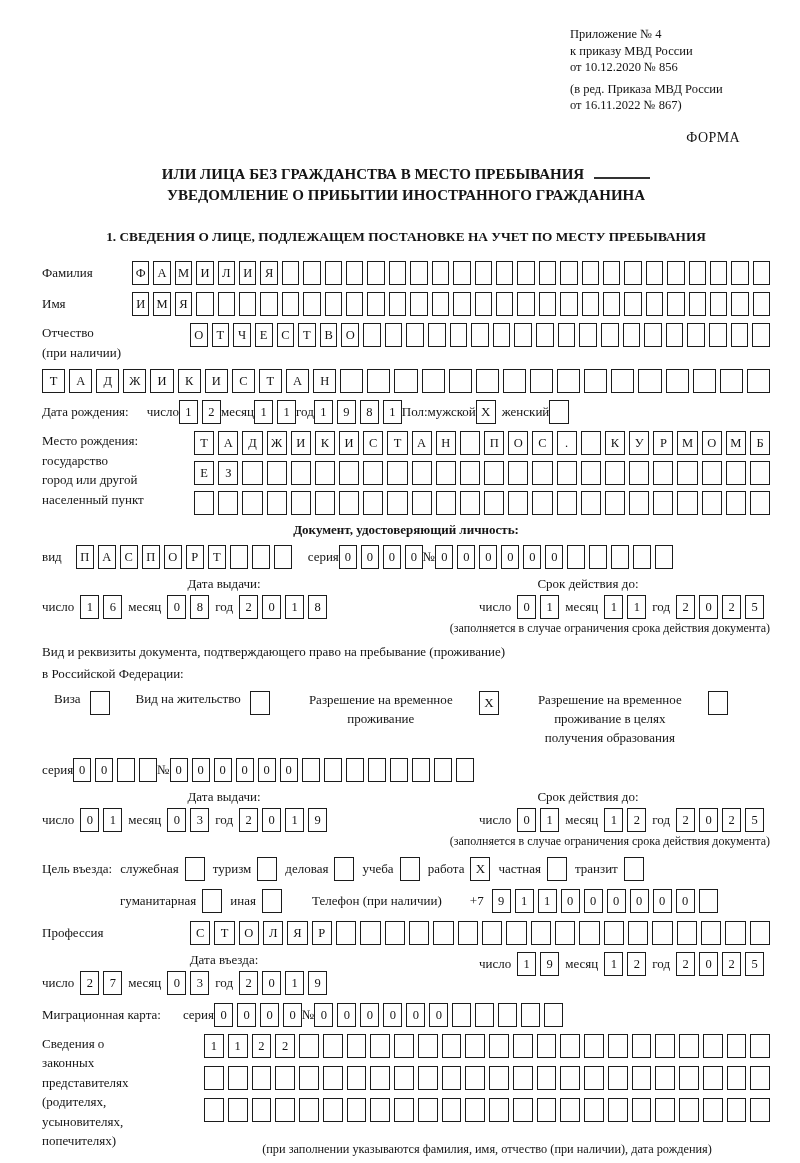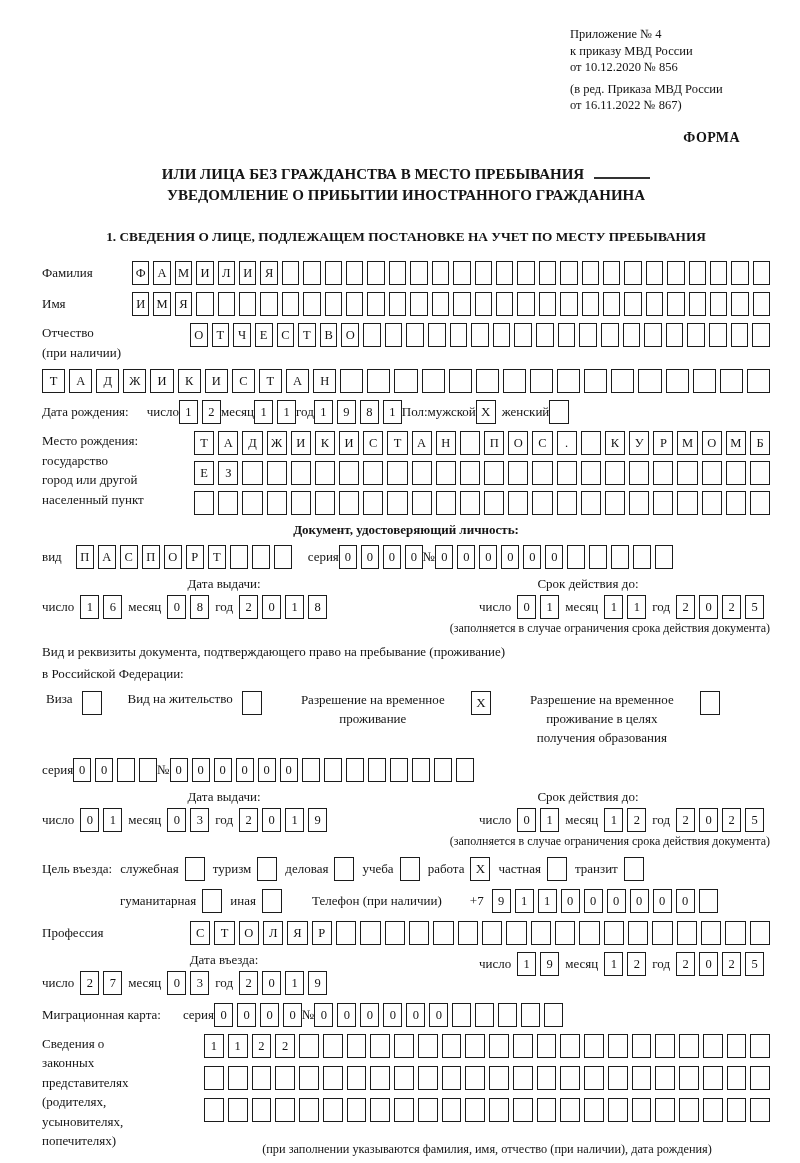--- a/index.html
+++ b/index.html
@@ -3,21 +3,21 @@
 <meta charset="utf-8">
 <style>
   html,body{margin:0;padding:0;}
   body{
     width:800px;height:1163px;overflow:hidden;background:#ffffff;color:#141414;
     font-family:"Liberation Serif","DejaVu Serif",serif;font-size:13px;
     box-sizing:border-box;padding:26px 30px 10px 42px;
   }
   .annex{margin-left:auto;width:200px;font-size:12.5px;line-height:1.32;}
   .annex .gap{height:5px;}
-  .forma{text-align:right;font-weight:bold;font-size:14px;padding-right:30px;margin-top:16px;letter-spacing:.4px;}
+  .forma{text-align:right;font-weight:normal;font-size:14px;padding-right:30px;margin-top:16px;letter-spacing:.4px;}
   .title{margin-top:18px;text-align:center;font-weight:bold;font-size:15px;line-height:1.45;}
   .title .blank{display:inline-block;width:56px;border-bottom:2px solid #333;height:12px;margin-left:10px;}
   .sect-head{margin-top:22px;margin-bottom:16px;text-align:center;font-weight:bold;font-size:13.3px;}
 
   .row{display:flex;align-items:flex-start;margin-bottom:7px;}
   .row.vc{align-items:center;}
   .lbl{white-space:pre-line;line-height:1.5;flex:0 0 auto;}
   .w90{flex-basis:90px;}
   .w145{flex-basis:148px;}
   .w150{flex-basis:152px;}
@@ -40,21 +40,21 @@
   .inline-gap{display:flex;align-items:center;flex-wrap:nowrap;}
   .stack{flex:1 1 auto;display:flex;flex-direction:column;gap:6px;min-width:0;}
 
   .dates{display:flex;margin-bottom:2px;margin-top:4px;}
   .dcol{width:50%;}
   .dhead{text-align:center;margin-bottom:3px;}
   .dfields{display:flex;align-items:center;gap:6px;}
   .dcol.right .dfields{justify-content:flex-end;padding-right:6px;}
   .note{text-align:right;font-size:12px;margin-bottom:8px;margin-top:2px;}
 
-  .permits{display:flex;align-items:flex-start;gap:9px;margin:6px 0 10px 4px;}
+  .permits{display:flex;align-items:flex-start;gap:9px;margin:6px 0 10px 12px;}
   .permits .plabel{text-align:center;line-height:1.45;}
   .pw170{width:178px;}
   .pair{display:flex;align-items:center;gap:6px;}
   .purpose-row{display:flex;align-items:center;gap:8px;margin-bottom:8px;flex-wrap:nowrap;}
   .indent75{margin-left:78px;}
   .rep-note{font-size:12.3px;margin-top:12px;text-align:center;}
 </style>
 </head>
 <body>
 

